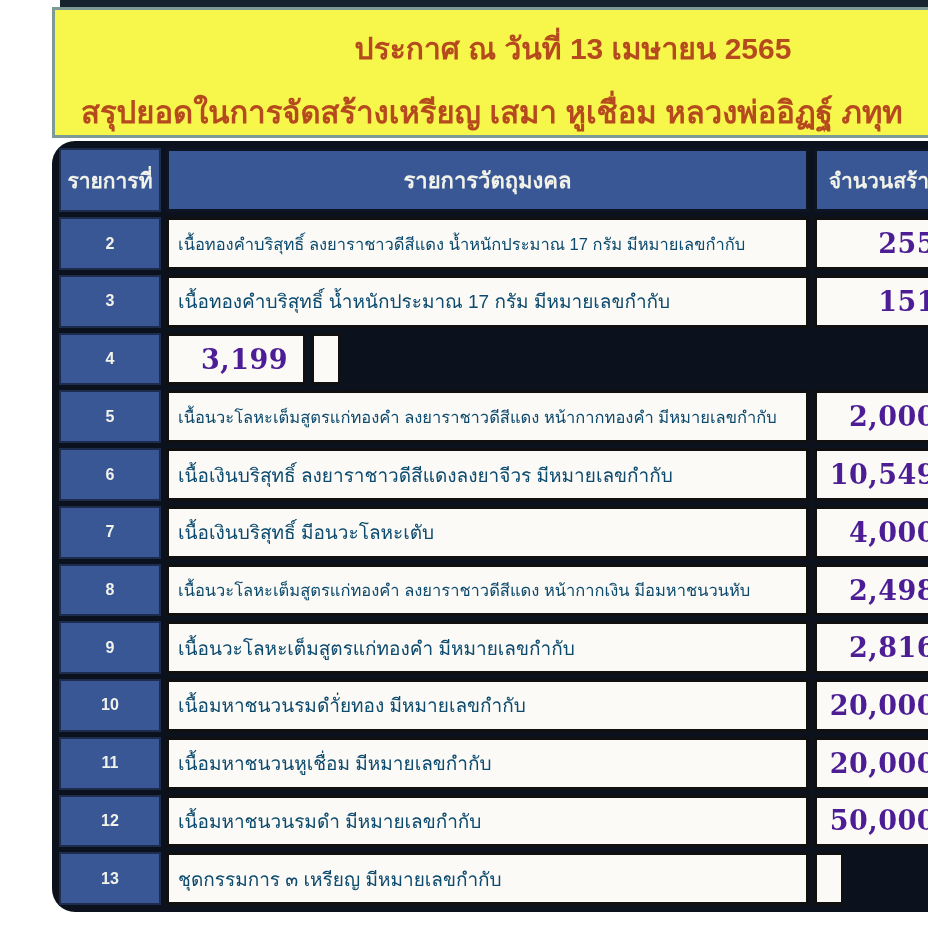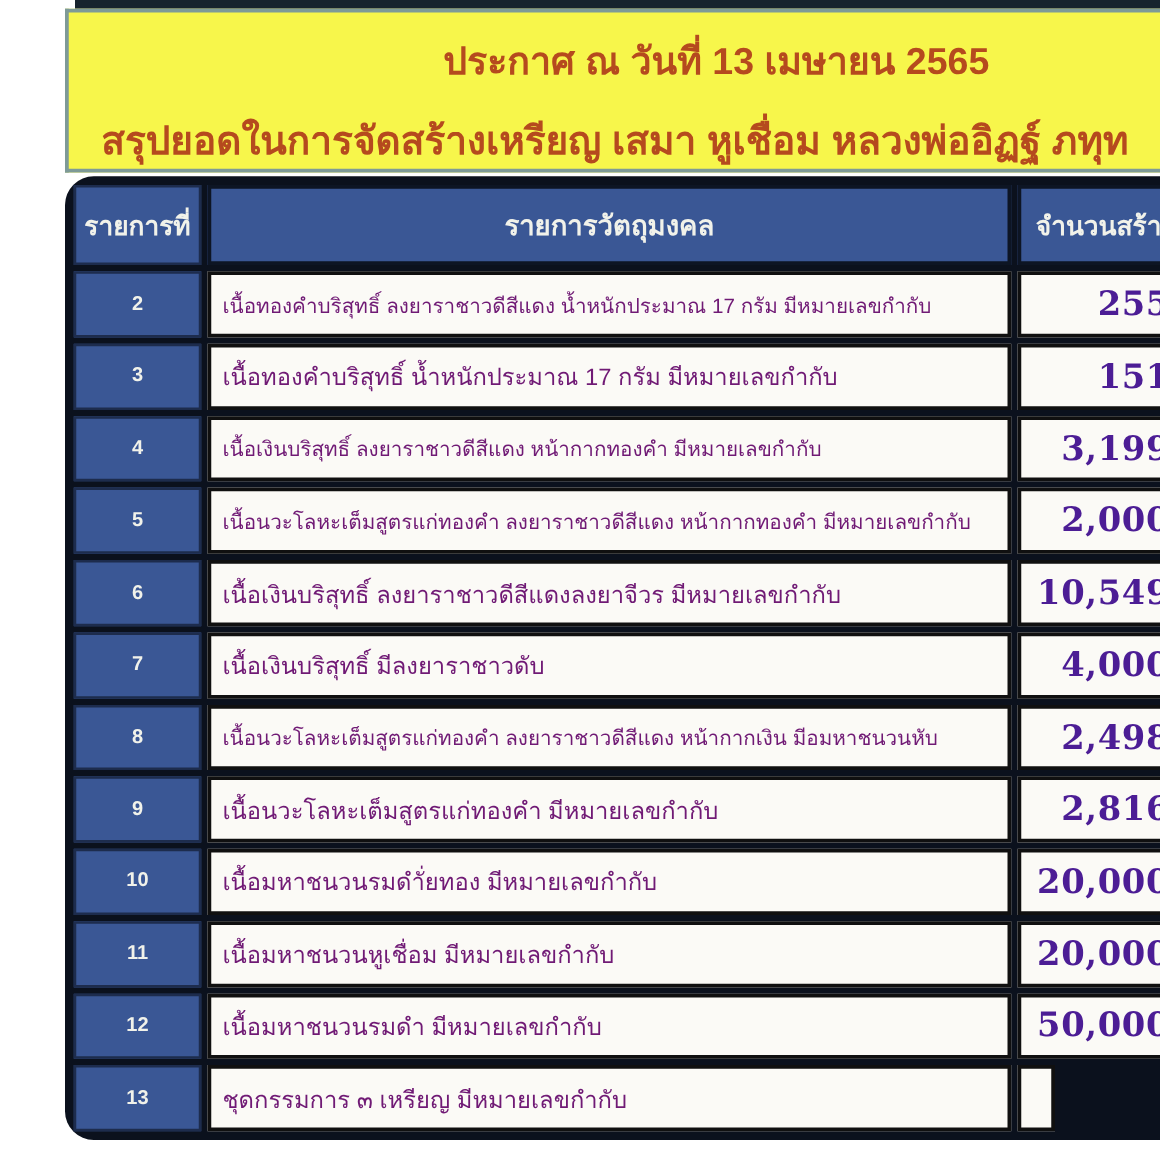--- a/index.html
+++ b/index.html
@@ -87,21 +87,21 @@
     color: #f1f2ea;
     font-weight: bold;
     font-size: 16px;
   }
   .item-cell {
     width: 643px;
     flex: none;
     background: #fbfaf6;
     border: 3px solid #101010;
     padding-left: 9px;
-    color: #701a75;
+    color: #0c4a6e;
   }
   .item-cell span { font-size: 19px; white-space: nowrap; }
   .item-cell span.small { font-size: 16.5px; }
   .amount-cell {
     width: 140px;
     flex: none;
     background: #fbfaf6;
     border: 3px solid #101010;
     justify-content: flex-end;
     padding-right: 15px;
@@ -186,23 +186,20 @@
     <div class="cell amount-cell">
       <span>151</span>
     </div>
     <div class="cell stub-cell"></div>
   </div>
 
   <div class="row body-row">
     <div class="cell no-cell">
       <span>4</span>
     </div>
-    <div class="cell item-cell">
-      <span class="small">เนื้อเงินบริสุทธิ์ ลงยาราชาวดีสีแดง หน้ากากทองคำ  มีหมายเลขกำกับ</span>
-    </div>
     <div class="cell amount-cell">
       <span>3,199</span>
     </div>
     <div class="cell stub-cell"></div>
   </div>
 
   <div class="row body-row">
     <div class="cell no-cell">
       <span>5</span>
     </div>
@@ -226,21 +223,21 @@
       <span>10,549</span>
     </div>
     <div class="cell stub-cell"></div>
   </div>
 
   <div class="row body-row">
     <div class="cell no-cell">
       <span>7</span>
     </div>
     <div class="cell item-cell">
-      <span>เนื้อเงินบริสุทธิ์ มีลงยาราชาวดับ</span>
+      <span>เนื้อเงินบริสุทธิ์ มีอนวะโลหะเตับ</span>
     </div>
     <div class="cell amount-cell">
       <span>4,000</span>
     </div>
     <div class="cell stub-cell"></div>
   </div>
 
   <div class="row body-row">
     <div class="cell no-cell">
       <span>8</span>

